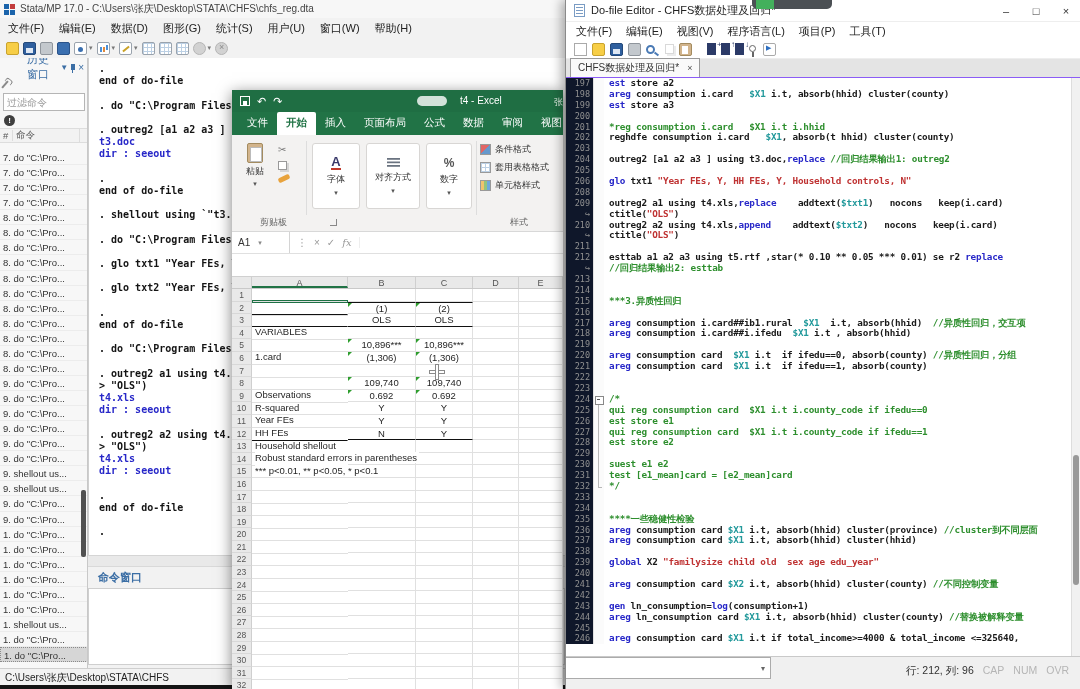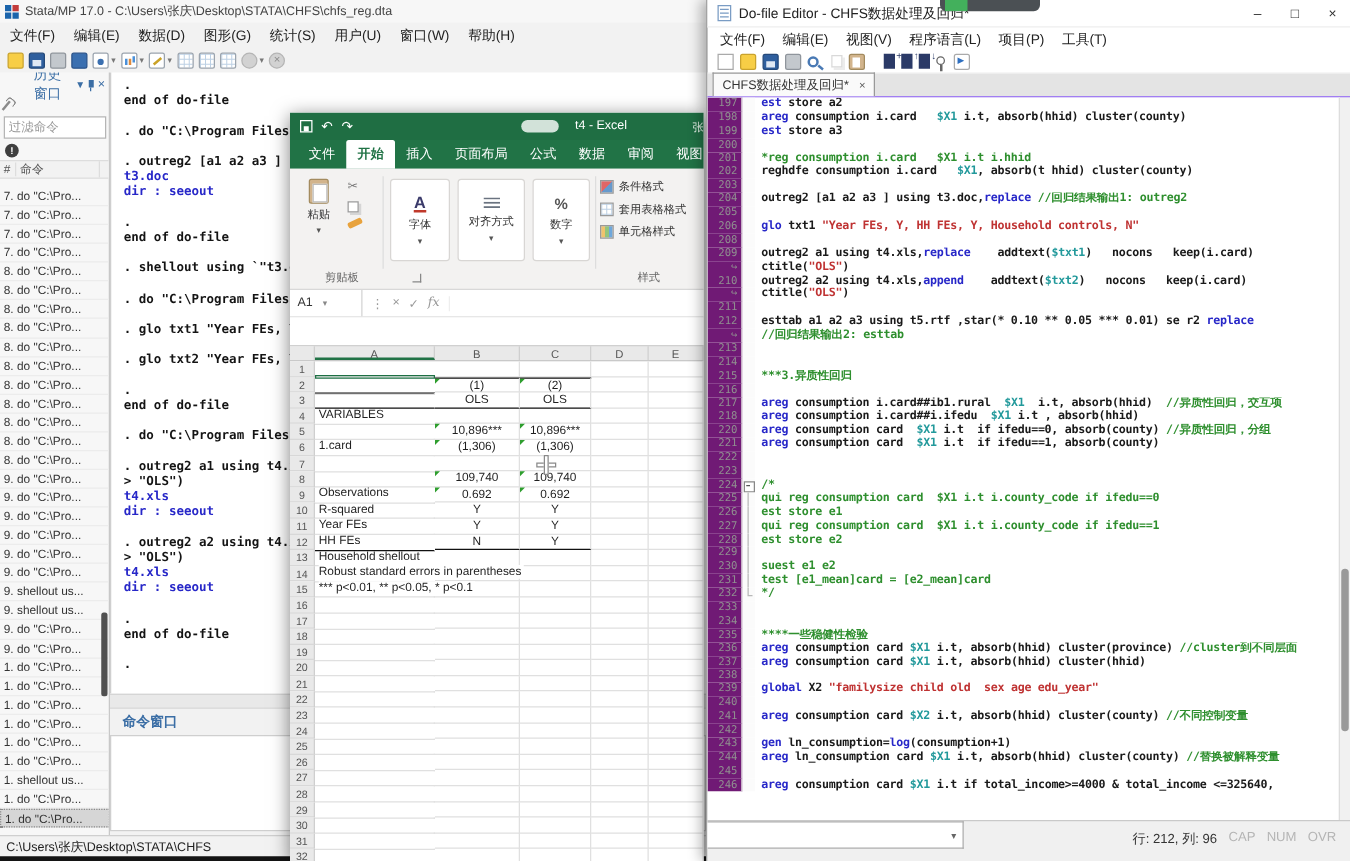--- a/index.html
+++ b/index.html
@@ -156,21 +156,21 @@
   .ic-preserve i{display:block;width:7px;height:7px;border:1.5px solid #666;border-radius:50%;}
   .ic-preserve::after{content:"";position:absolute;left:3px;top:7px;width:1.5px;height:5px;background:#666;}
   .ic-execute{background:#fff;border:1px solid #aaa;}
   .ic-execute::after{content:"▶";position:absolute;left:2px;top:0px;font-size:7px;color:#2e6fc0;}
   .df-tabbar{position:absolute;left:0;top:59px;width:611px;height:19px;background:#e4e4e4;border-bottom:1px solid #8b5cf6;display:flex;align-items:flex-end;padding-left:4px;}
   .df-tab{display:flex;align-items:center;gap:8px;background:#fafafa;border:1px solid #999;border-bottom:none;font-size:10px;color:#333;padding:2px 7px;}
   .df-tab .x{color:#555;font-size:9px;}
   .df-tab-ovf{position:absolute;right:5px;top:5px;font-size:8px;color:#555;}
   .df-code{position:absolute;left:0;top:78px;width:506px;height:578px;background:#fff;overflow:hidden;}
   .cl{display:flex;height:10.906px;align-items:stretch;}
-  .cl-num{width:28px;background:#701a75;border-right:1px solid #e2e2e2;color:#909090;font-family:"DejaVu Sans Mono",monospace;font-size:8.5px;text-align:right;padding-right:3px;line-height:10.9px;}
+  .cl-num{width:28px;background:#0f172a;border-right:1px solid #e2e2e2;color:#909090;font-family:"DejaVu Sans Mono",monospace;font-size:8.5px;text-align:right;padding-right:3px;line-height:10.9px;}
   .cl-fold{width:10px;position:relative;background:#fbfbfb;}
   .cl-fold.f::before{content:"";position:absolute;left:1px;top:2px;width:7px;height:7px;border:1px solid #888;background:#fff;}
   .cl-fold.f::after{content:"";position:absolute;left:3px;top:5px;width:3px;height:1px;background:#555;}
   .cl-fold.g::before{content:"";position:absolute;left:4px;top:0;bottom:0;border-left:1px solid #b8b8b8;}
   .cl-fold.e::before{content:"";position:absolute;left:4px;top:0;height:6px;border-left:1px solid #b8b8b8;}
   .cl-fold.e::after{content:"";position:absolute;left:4px;top:6px;width:4px;border-top:1px solid #b8b8b8;}
   .cl-body{flex:1;font-family:"DejaVu Sans Mono",monospace;font-size:9.3px;font-weight:600;letter-spacing:-0.2px;white-space:pre;line-height:10.9px;padding-left:5px;overflow:hidden;}
   .tk-k{color:#1a1a1a;} .tk-b{color:#2727c8;} .tk-m{color:#22999b;} .tk-s{color:#bf3232;} .tk-c{color:#2e8f2e;}
   .df-vscroll{position:absolute;right:0;top:78px;width:9px;height:578px;background:#f1f1f1;border-left:1px solid #ddd;}
   .df-vthumb{position:absolute;left:1px;top:377px;width:6px;height:130px;background:#999;border-radius:3px;}
@@ -854,20 +854,25 @@
           <div class="cl-num">217</div>
           <div class="cl-fold"></div>
           <div class="cl-body"><span class="tk-b">areg</span><span class="tk-k"> consumption i.card##ib1.rural  </span><span class="tk-m">$X1</span><span class="tk-k">  i.t, absorb(hhid)  </span><span class="tk-c">//异质性回归，交互项</span></div>
         </div>
         <div class="cl">
           <div class="cl-num">218</div>
           <div class="cl-fold"></div>
           <div class="cl-body"><span class="tk-b">areg</span><span class="tk-k"> consumption i.card##i.ifedu  </span><span class="tk-m">$X1</span><span class="tk-k"> i.t , absorb(hhid)</span></div>
         </div>
         <div class="cl">
+          <div class="cl-num">219</div>
+          <div class="cl-fold"></div>
+          <div class="cl-body">&nbsp;</div>
+        </div>
+        <div class="cl">
           <div class="cl-num">220</div>
           <div class="cl-fold"></div>
           <div class="cl-body"><span class="tk-b">areg</span><span class="tk-k"> consumption card  </span><span class="tk-m">$X1</span><span class="tk-k"> i.t  if ifedu==0, absorb(county) </span><span class="tk-c">//异质性回归，分组</span></div>
         </div>
         <div class="cl">
           <div class="cl-num">221</div>
           <div class="cl-fold"></div>
           <div class="cl-body"><span class="tk-b">areg</span><span class="tk-k"> consumption card  </span><span class="tk-m">$X1</span><span class="tk-k"> i.t  if ifedu==1, absorb(county)</span></div>
         </div>
         <div class="cl">

